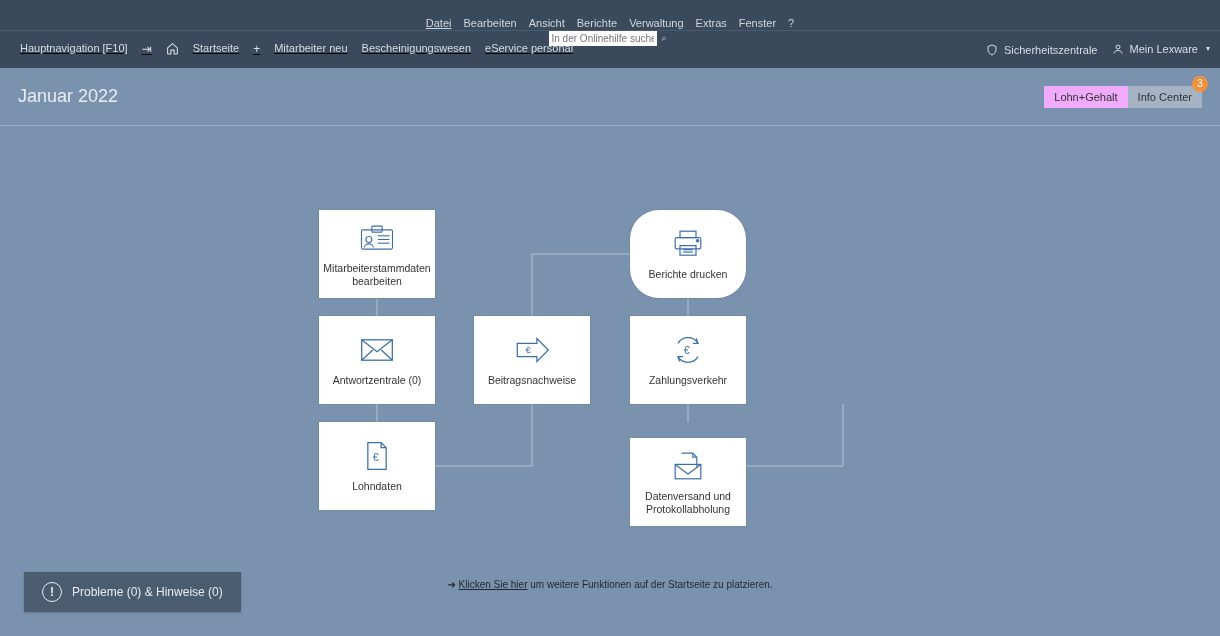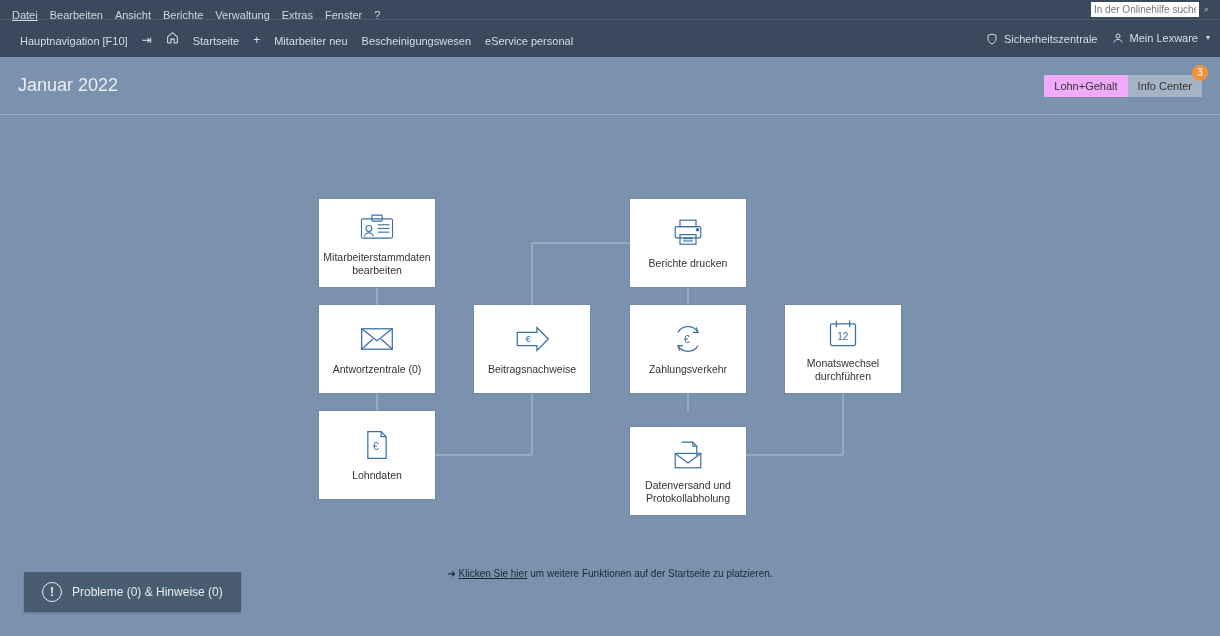--- a/index.html
+++ b/index.html
@@ -1,29 +1,29 @@
 <!DOCTYPE html>
 <html><head>
 <meta charset="utf-8">
 <style>
   * { box-sizing: border-box; margin: 0; padding: 0; font-family: "Segoe UI", Tahoma, sans-serif; }
   body { width: 1220px; height: 636px; background: #7a92ae; overflow: hidden; position: relative; }
   
   
-  .menubar { height: 19px; background: #3a4a5c; display: flex; justify-content: space-between; padding: 7px 6px; }
+  .menubar { height: 19px; background: #3a4a5c; display: flex; align-items: center; justify-content: space-between; padding: 15px 6px; flex-direction: column; }
   .menubar-items { display: flex; gap: 0; }
   .menubar-item { color: #d0d6de; font-size: 11px; padding: 2px 6px; cursor: pointer; }
   .menubar-item span.u { text-decoration: underline; }
   .search-box { display: flex; align-items: center; }
   .search-input { width: 108px; height: 15px; font-size: 10px; padding: 0 3px; border: none; background: #fff; }
   .search-btn { width: 15px; height: 15px; background: #3a4a5c; color: #d0d6de; font-size: 9px; display: flex; align-items: center; justify-content: center; border: none; cursor: pointer; }
   
   
   .toolbar { height: 38px; background: #3a4a5c; border-top: 1px solid #4a5a6c; display: flex; align-items: center; justify-content: space-between; padding: 0 10px 0 20px; }
-  .toolbar-left { display: flex; align-items: flex-end; gap: 14px; }
+  .toolbar-left { display: flex; align-items: flex-start; gap: 14px; text-decoration: underline; }
   .toolbar-right { display: flex; align-items: flex-start; gap: 14px; }
   .toolbar-text { color: #d8dde4; font-size: 11px; cursor: pointer; display: flex; align-items: center; gap: 6px; }
   .toolbar-icon { color: #d8dde4; font-size: 12px; cursor: pointer; }
   .dropdown-arrow { font-size: 8px; margin-left: 2px; }
   
   
   .page-header { height: 58px; display: flex; align-items: center; justify-content: space-between; padding: 0 18px; border-bottom: 1px solid #9aabc0; position: relative; }
   .page-title { color: #e8edf3; font-size: 18px; font-weight: 400; }
   .tabs { display: flex; position: relative; }
   .tab { padding: 5px 10px; font-size: 11px; cursor: pointer; }
@@ -139,21 +139,21 @@
         <circle cx="12" cy="19" r="4"></circle>
           <path d="M6 30c0-3 3-5 6-5s6 2 6 5"></path>
         <line x1="24" y1="14" x2="40" y2="14"></line>
           <line x1="24" y1="19" x2="40" y2="19"></line>
           <line x1="24" y1="24" x2="40" y2="24"></line>
       </svg>
     </div>
     <div class="tile-label">Mitarbeiterstammdaten bearbeiten</div>
   </div>
 
-  <div class="tile" style="left:630px;top:84px;">
+  <div class="tile" style="left:630px;top:84px;border-radius:29px;">
     <div class="tile-icon">
       <svg width="32" height="30" viewBox="0 0 40 36" fill="none" stroke="#3b6fa8" stroke-width="1.5">
         <rect x="10" y="2" width="20" height="8"></rect>
           <rect x="4" y="10" width="32" height="14" rx="2"></rect>
         <rect x="10" y="20" width="20" height="12"></rect>
           <circle cx="32" cy="14" r="1.5" fill="#3b6fa8"></circle>
         <line x1="14" y1="25" x2="26" y2="25"></line>
           <line x1="14" y1="28" x2="26" y2="28"></line>
       </svg>
     </div>
@@ -188,31 +188,20 @@
         <path d="M8 10a14 14 0 0 1 24 0"></path>
           <polyline points="30,4 32,10 26,10"></polyline>
         <path d="M32 26a14 14 0 0 1-24 0"></path>
           <polyline points="10,32 8,26 14,26"></polyline>
         <text x="15" y="23" font-size="13" fill="#3b6fa8" stroke="none">€</text>
       </svg>
     </div>
     <div class="tile-label">Zahlungsverkehr</div>
   </div>
 
-  <div class="tile" style="left:785px;top:190px;">
-    <div class="tile-icon">
-      <svg width="30" height="30" viewBox="0 0 36 36" fill="none" stroke="#3b6fa8" stroke-width="1.5">
-        <rect x="3" y="7" width="30" height="26" rx="2"></rect>
-        <line x1="10" y1="3" x2="10" y2="11"></line>
-          <line x1="26" y1="3" x2="26" y2="11"></line>
-        <text x="11" y="26" font-size="12" fill="#3b6fa8" stroke="none">12</text>
-      </svg>
-    </div>
-    <div class="tile-label">Monatswechsel durchführen</div>
-  </div>
 
   <div class="tile" style="left:319px;top:296px;">
     <div class="tile-icon">
       <svg width="26" height="30" viewBox="0 0 30 36" fill="none" stroke="#3b6fa8" stroke-width="1.5">
         <path d="M4 2h16l6 6v26H4z"></path>
           <polyline points="20,2 20,8 26,8"></polyline>
         <text x="10" y="24" font-size="13" fill="#3b6fa8" stroke="none">€</text>
       </svg>
     </div>
     <div class="tile-label">Lohndaten</div>

